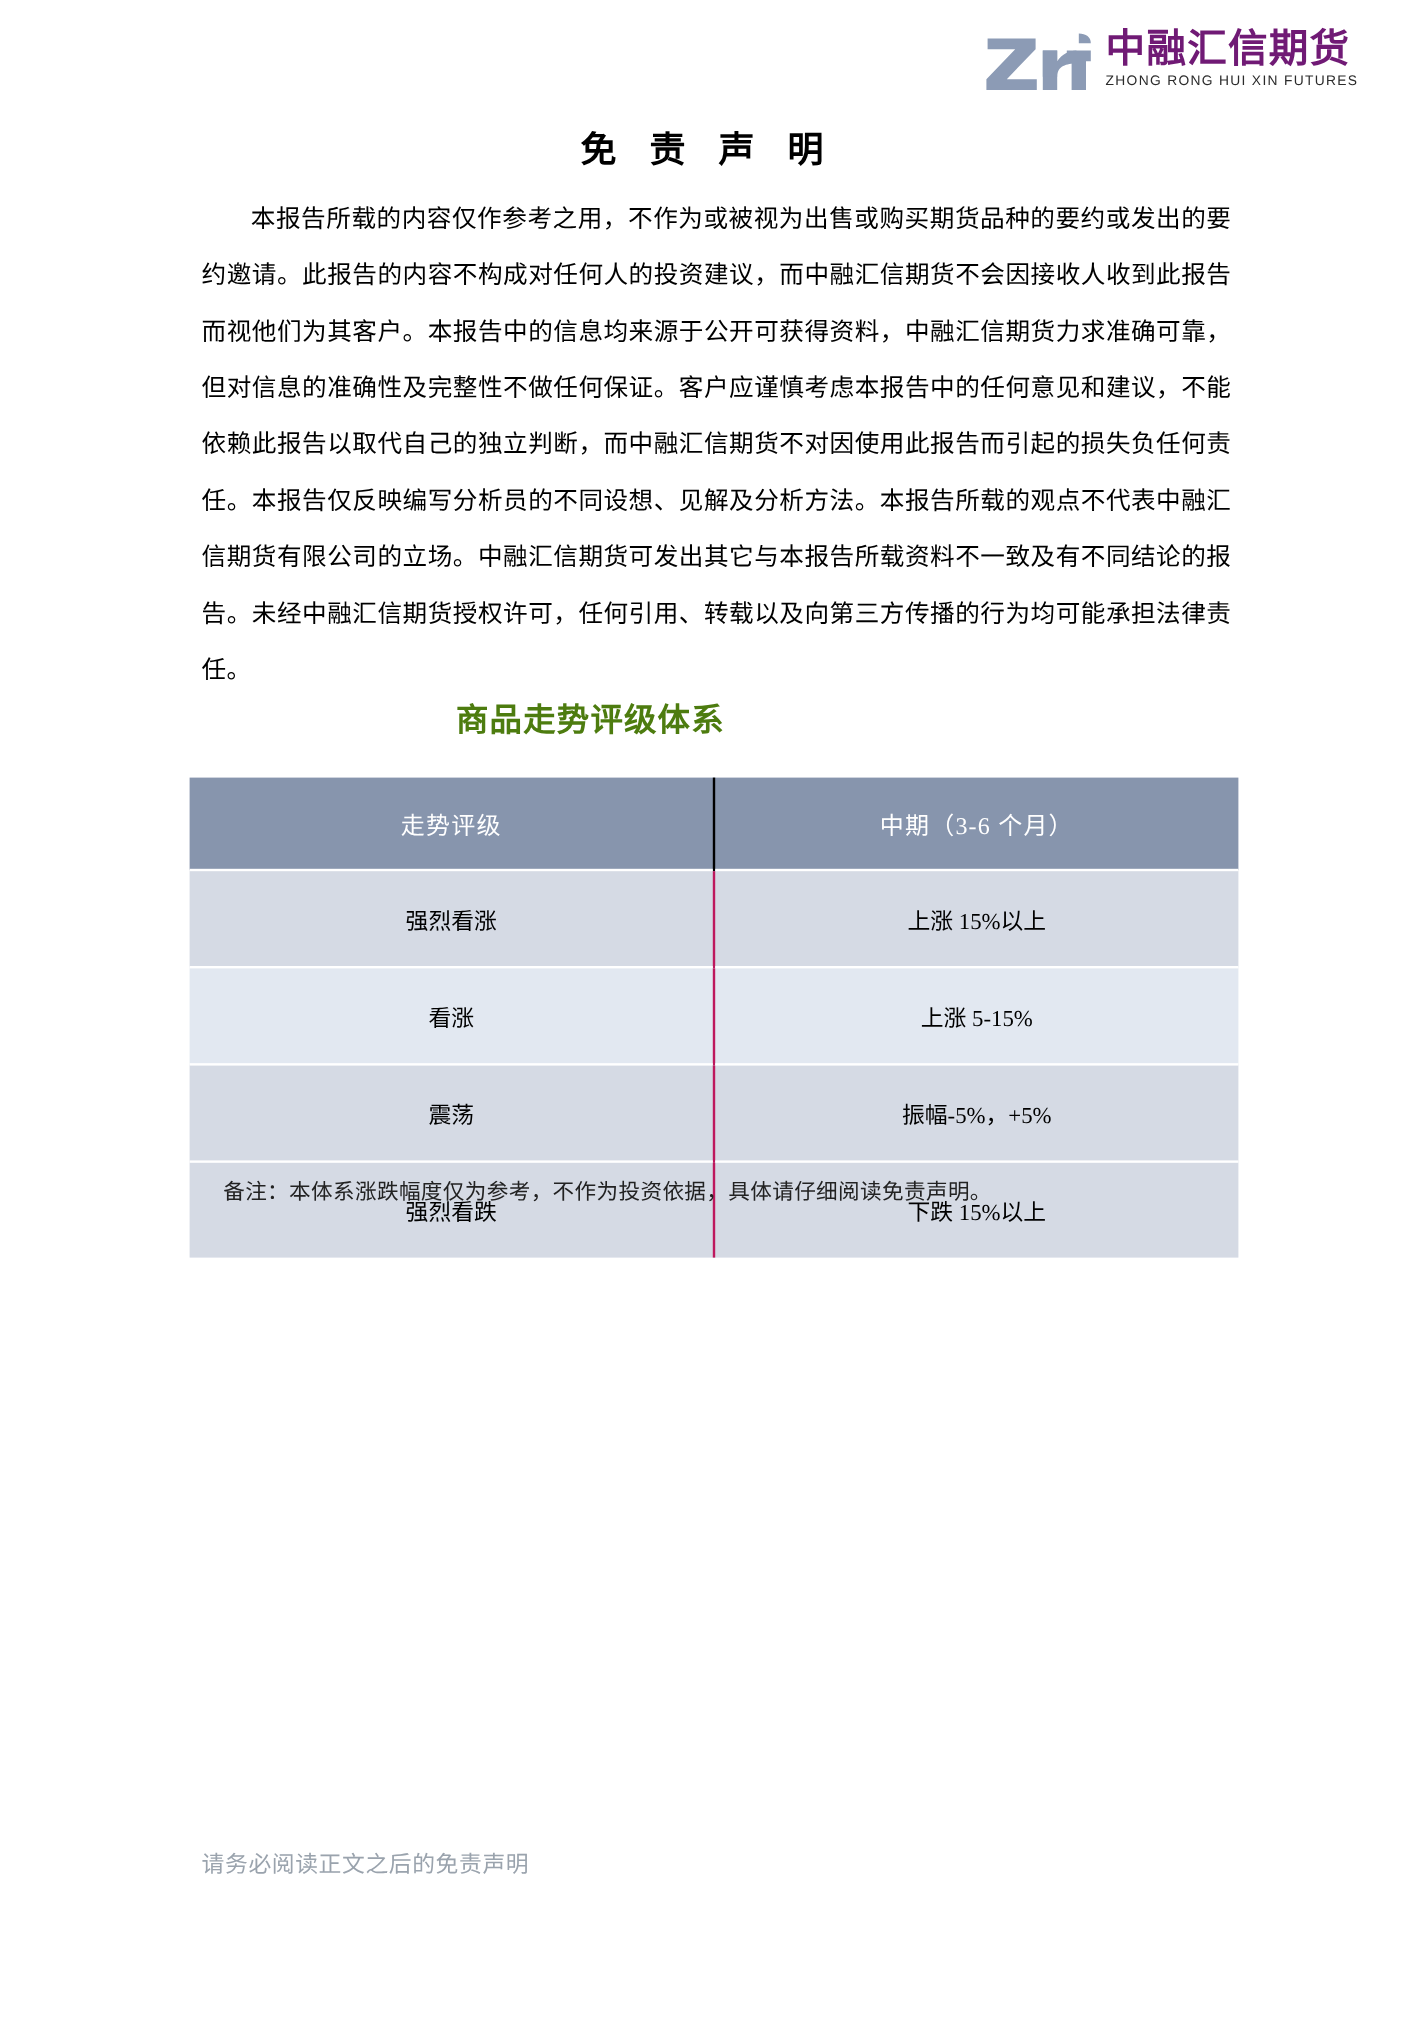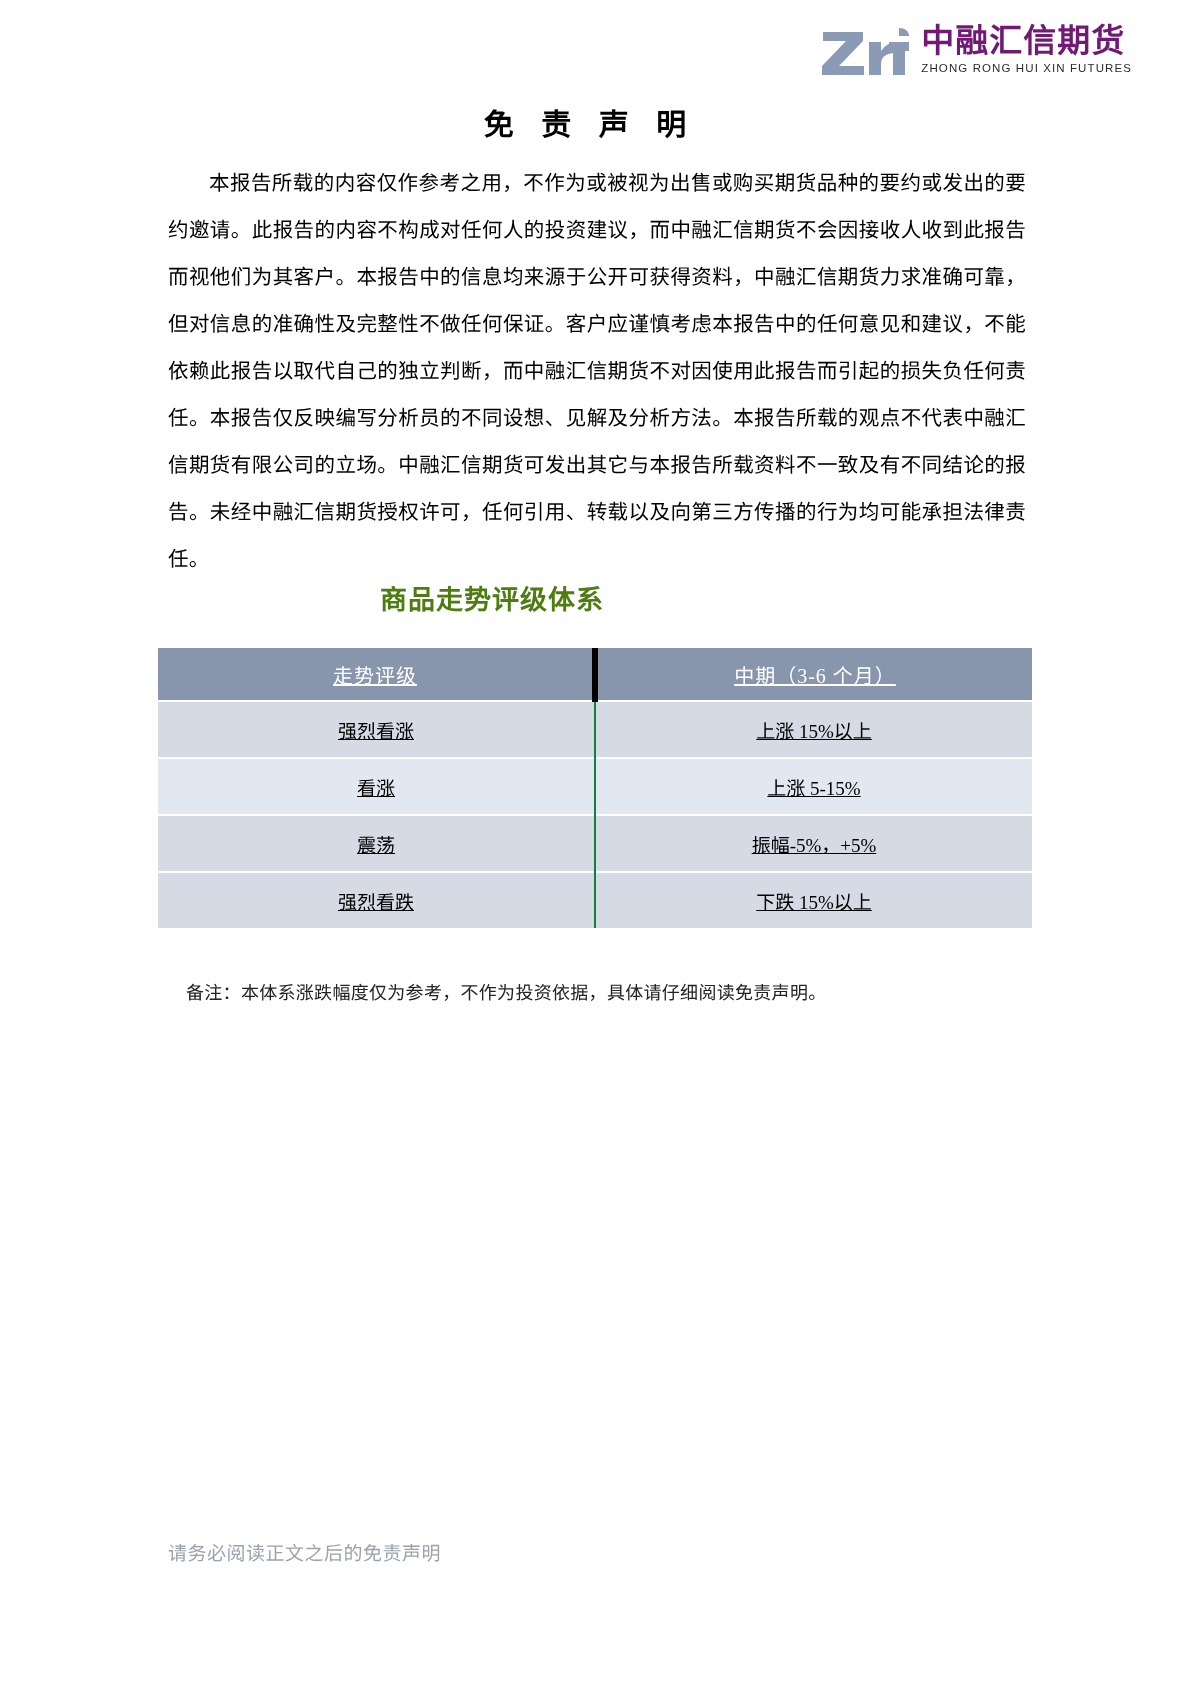--- a/index.html
+++ b/index.html
@@ -104,36 +104,35 @@
     border-collapse: collapse;
     table-layout: fixed;
   }
   .rating-table th,
   .rating-table td {
     text-align: center;
     font-size: 19px;
     font-family: "Liberation Serif", "DejaVu Serif", serif;
     border: none;
     height: 55px;
-    padding: 0;
-    text-decoration: underline;
+    padding: 12px;
   }
   .rating-table thead th {
     background: #8795ad;
     color: #ffffff;
     font-weight: normal;
     font-size: 20px;
     height: 52px;
     letter-spacing: 1px;
   }
   .rating-table thead th.col-sep {
-    border-left: 6px solid #000000;
+    border-left: 2px solid #000000;
   }
   .rating-table tbody td.col-sep {
-    border-left: 2px solid #15803d;
+    border-left: 2px solid #be185d;
   }
   .rating-table tbody tr.odd td { background: #d5dae4; }
   .rating-table tbody tr.even td { background: #e2e8f1; }
   .rating-table tbody tr td { border-top: 2px solid #ffffff; margin-top: 18px; }
 
   .table-note {
     position: absolute;
     top: 978px;
     left: 186px;
     font-size: 18px;

